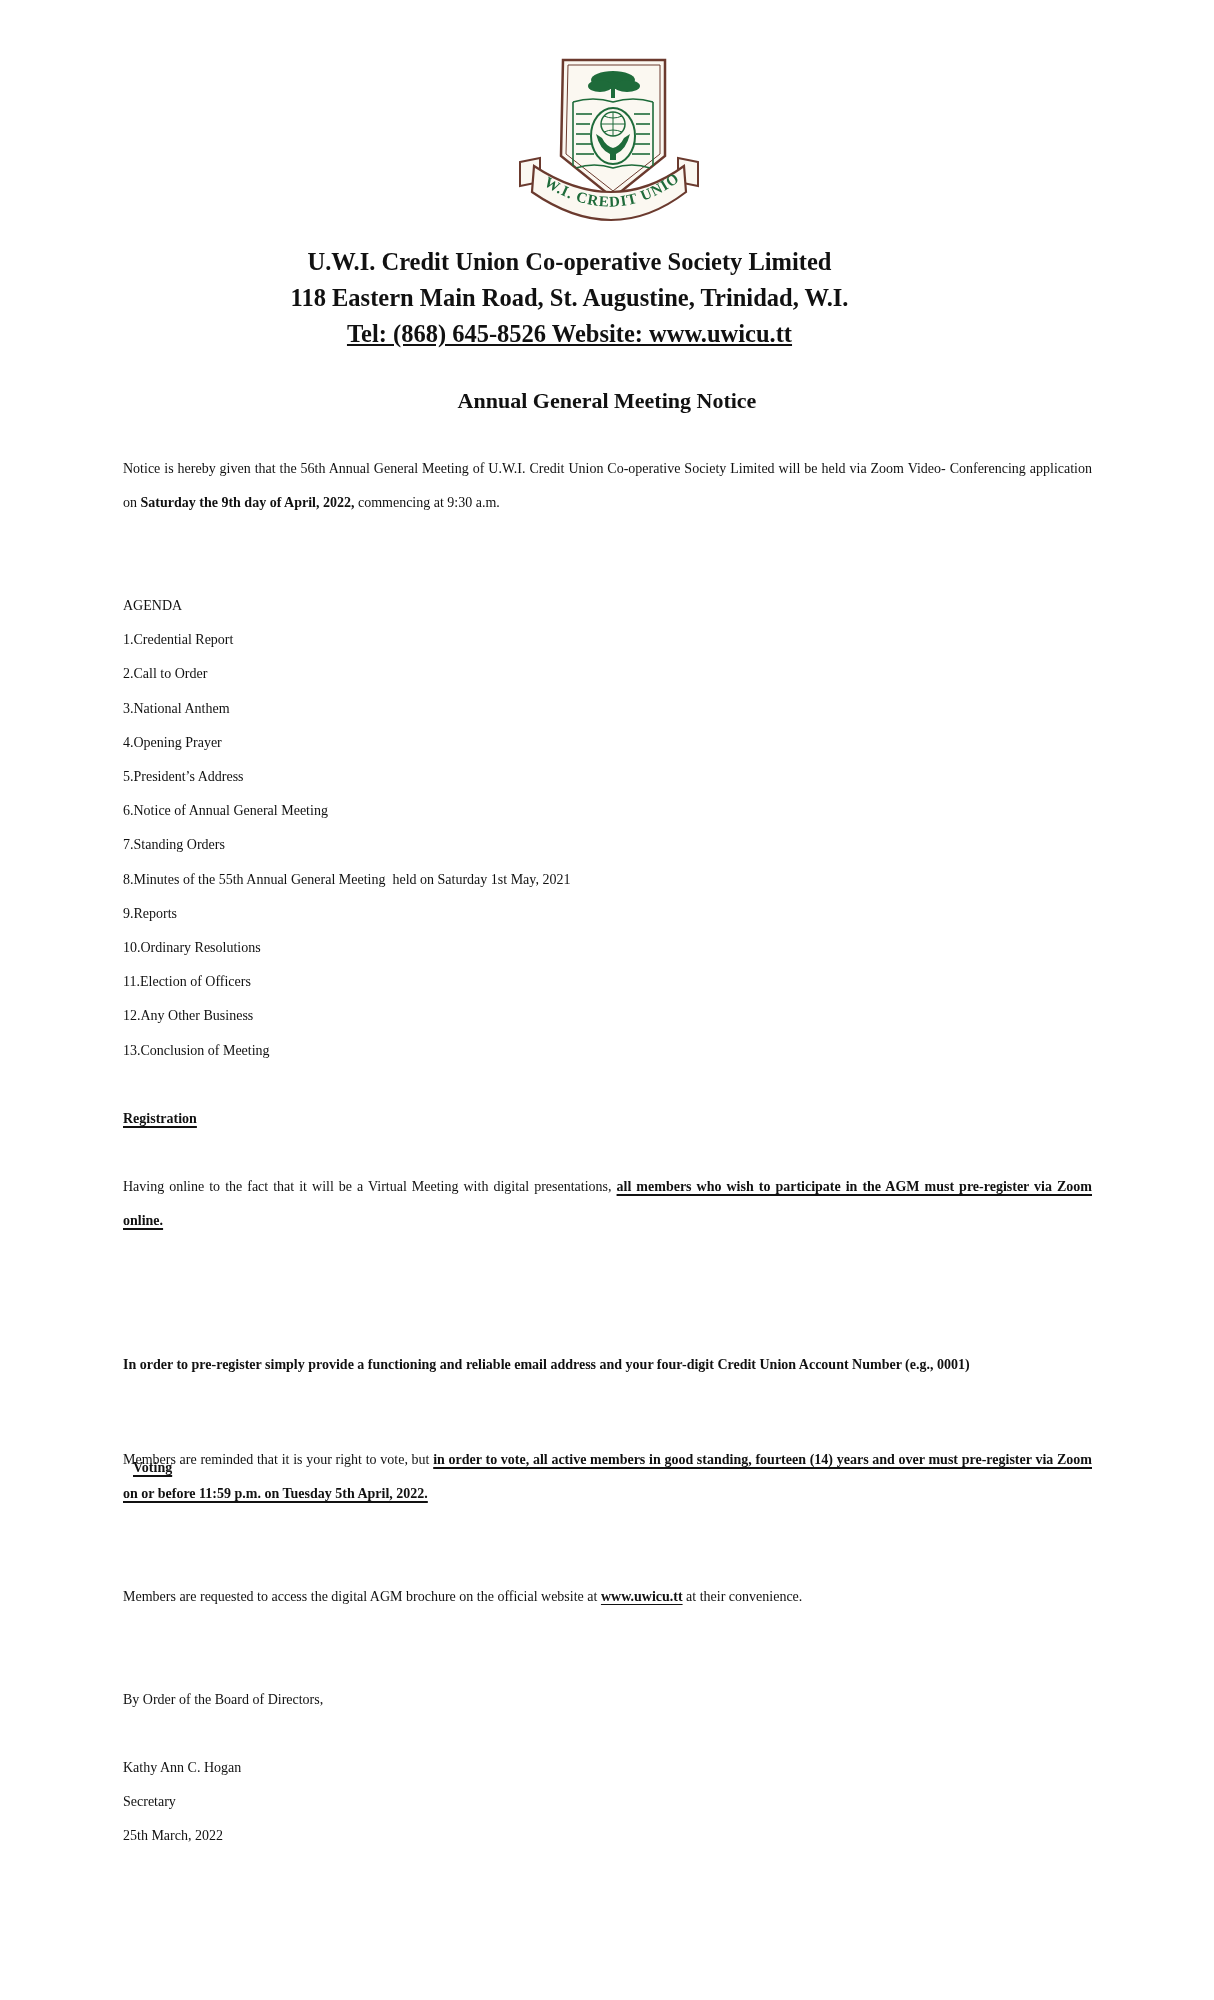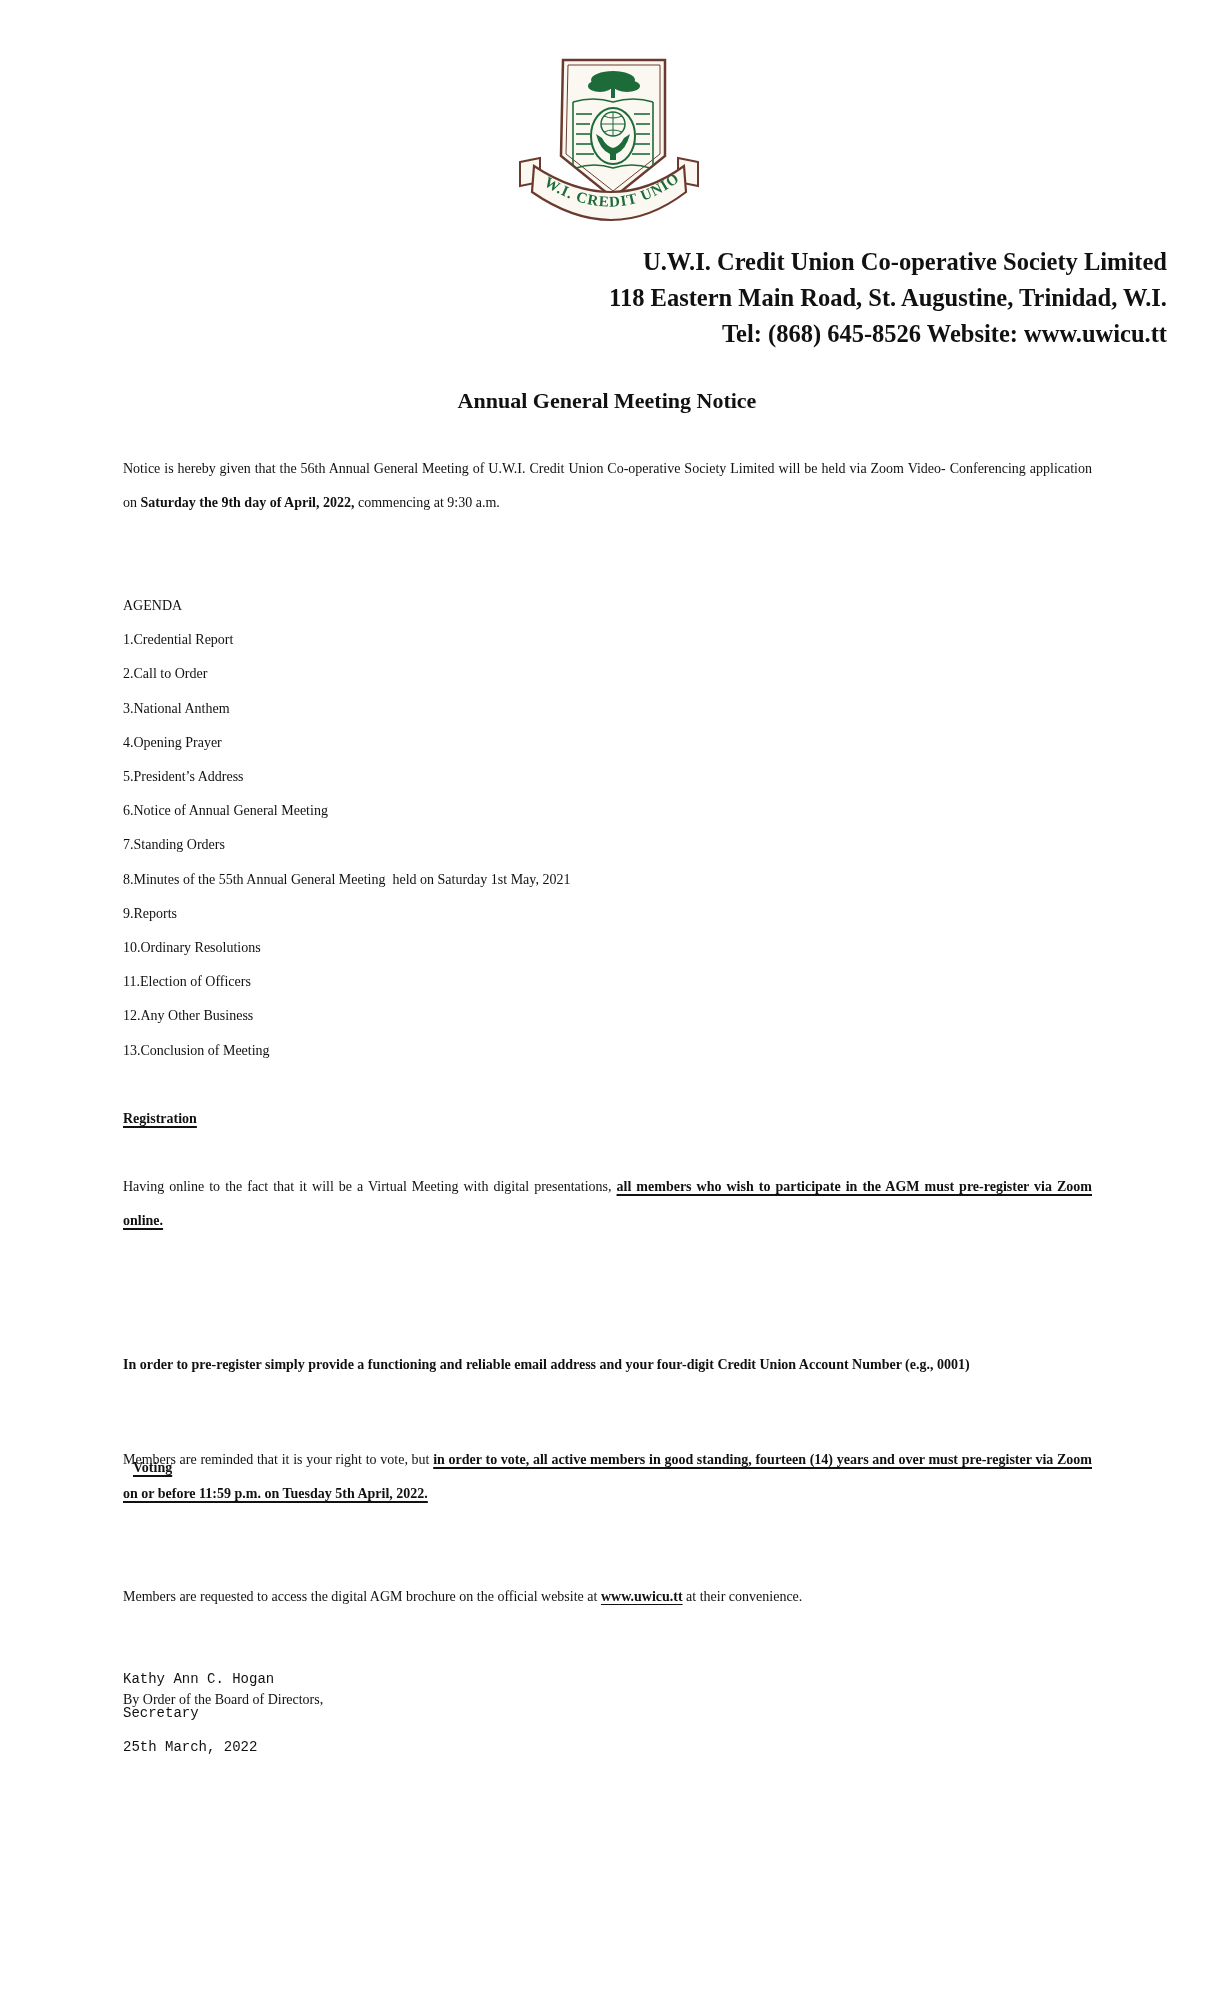--- a/index.html
+++ b/index.html
@@ -1,21 +1,21 @@
 <!DOCTYPE html>
 <html><head>
 <meta charset="utf-8">
 <style>
   html, body { margin:0; padding:0; background:#ffffff; }
   body { width:1214px; height:2000px; position:relative; overflow:hidden; color:#111111;
          font-family:"Liberation Serif", "DejaVu Serif", serif; }
   .page { position:absolute; left:0; top:0; width:1214px; height:2000px; background:#fff; }
   .logo { position:absolute; left:516px; top:58px; width:186px; height:176px; }
-  .hdr { position:absolute; left:0; width:1139px; text-align:right; font-weight:bold;
-         font-size:24.5px; line-height:36px;padding-left:28px; }
+  .hdr { position:absolute; left:0; width:1139px; text-align:center; font-weight:bold;
+         font-size:24.5px; line-height:36px; }
   .title { position:absolute; left:0; width:1214px; text-align:center; font-weight:bold;
            font-size:22px; line-height:34px; }
   .blk { position:absolute; left:123px; width:969px; font-size:14px; line-height:34.2px; }
   .just { text-align:justify; text-align-last:left; }
   .b { font-weight:bold; }
   .u { text-decoration:underline; text-decoration-thickness:1.5px; text-underline-offset:3px; }
   .line { display:block; white-space:pre; }
   a.lnk { color:#111; font-weight:bold; text-decoration:underline; text-underline-offset:3px; }
 </style>
 </head>
@@ -65,21 +65,21 @@
         <path id="bannerArc" d="M26 126 Q97 172 162 124" fill="none"></path>
         <text font-family="Liberation Serif, serif" font-weight="bold" font-size="15" fill="#1e6b3a" letter-spacing="1">
           <textPath href="#bannerArc" startOffset="50%" text-anchor="middle">U.W.I. CREDIT UNION</textPath>
         </text>
       </g>
     </svg>
   </div>
 
   <div class="hdr" style="top:244px;">U.W.I. Credit Union Co-operative Society Limited</div>
   <div class="hdr" style="top:280px;">118 Eastern Main Road, St. Augustine, Trinidad, W.I.</div>
-  <div class="hdr" style="top:316px;">Tel: (868) 645-8526 Website: www.uwicu.tt</div>
+  <div class="hdr" style="top:316px;text-decoration:underline;">Tel: (868) 645-8526 Website: www.uwicu.tt</div>
 
   <div class="title" style="top:384px;">Annual General Meeting Notice</div>
 
   <div class="blk just" style="top:452px;">
     <span>Notice is hereby given that the 56th Annual General Meeting of U.W.I. Credit Union Co-operative Society Limited will be held via Zoom Video- Conferencing application on </span><span class="b">Saturday the 9th day of April, 2022,</span><span> commencing at 9:30 a.m.</span>
   </div>
 
   <div class="blk" style="top:589px;">
     <span class="line">AGENDA</span>
     <span class="line">1.Credential Report</span>
@@ -105,19 +105,19 @@
 
   <div class="blk b u" style="top:1451px; width:auto;margin-left:10px;">Voting</div>
   <div class="blk just" style="top:1443px;">
     <span>Members are reminded that it is your right to vote, but </span><span class="b u">in order to vote, all active members in good standing, fourteen (14) years and over must pre-register via Zoom on or before 11:59 p.m. on Tuesday 5th April, 2022. </span>
   </div>
   <div class="blk just" style="top:1580px;">
     <span>Members are requested to access the digital AGM brochure on the official website at </span><a class="lnk">www.uwicu.tt</a><span> at their convenience.</span>
   </div>
 
   <div class="blk" style="top:1683px;">By Order of the Board of Directors,</div>
-  <div class="blk" style="top:1662px;font-family:Liberation Mono, monospace;">
+  <div class="blk" style="top:1751px;">
     <span class="line">Kathy Ann C. Hogan</span>
     <span class="line">Secretary</span>
     <span class="line">25th March, 2022</span>
   </div>
 
 </div>
 
 </body></html>

